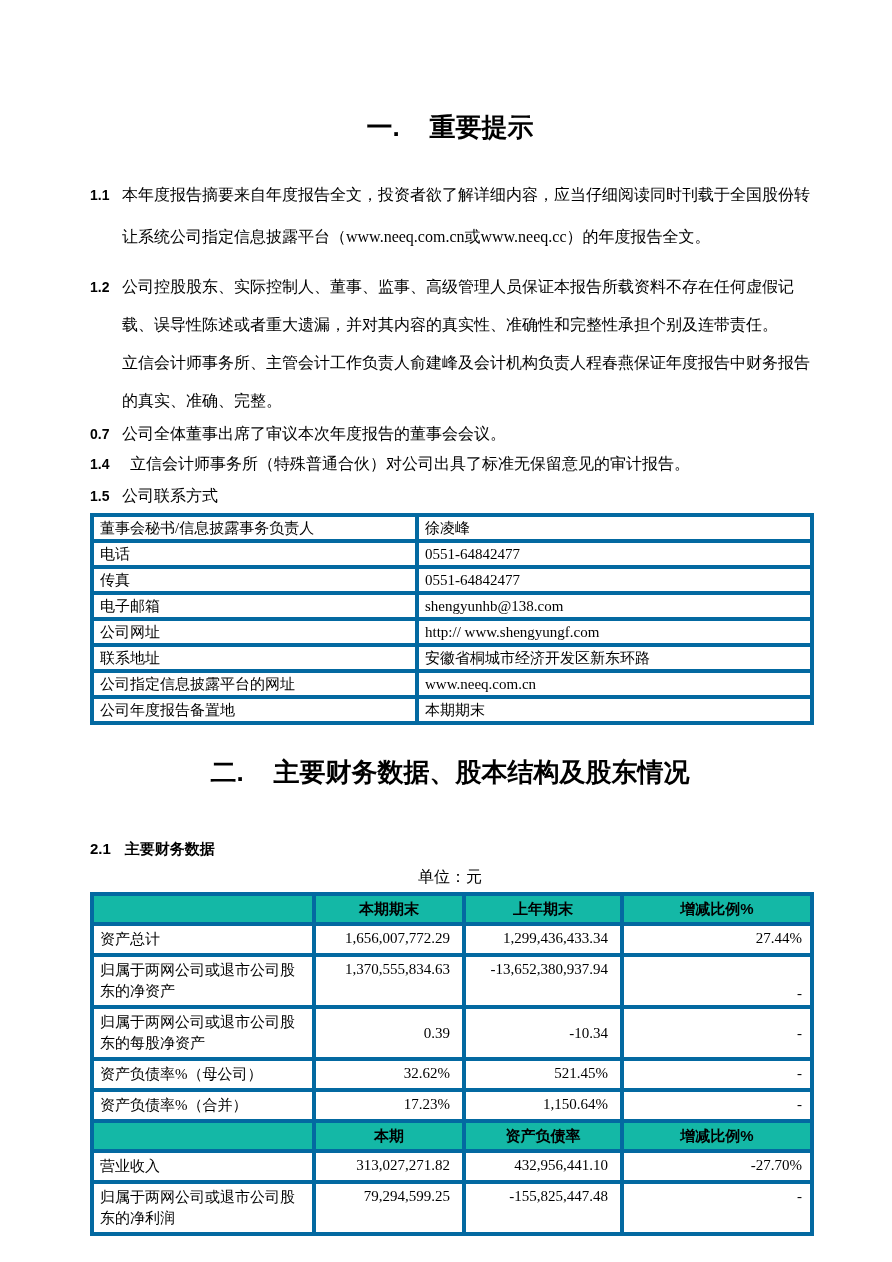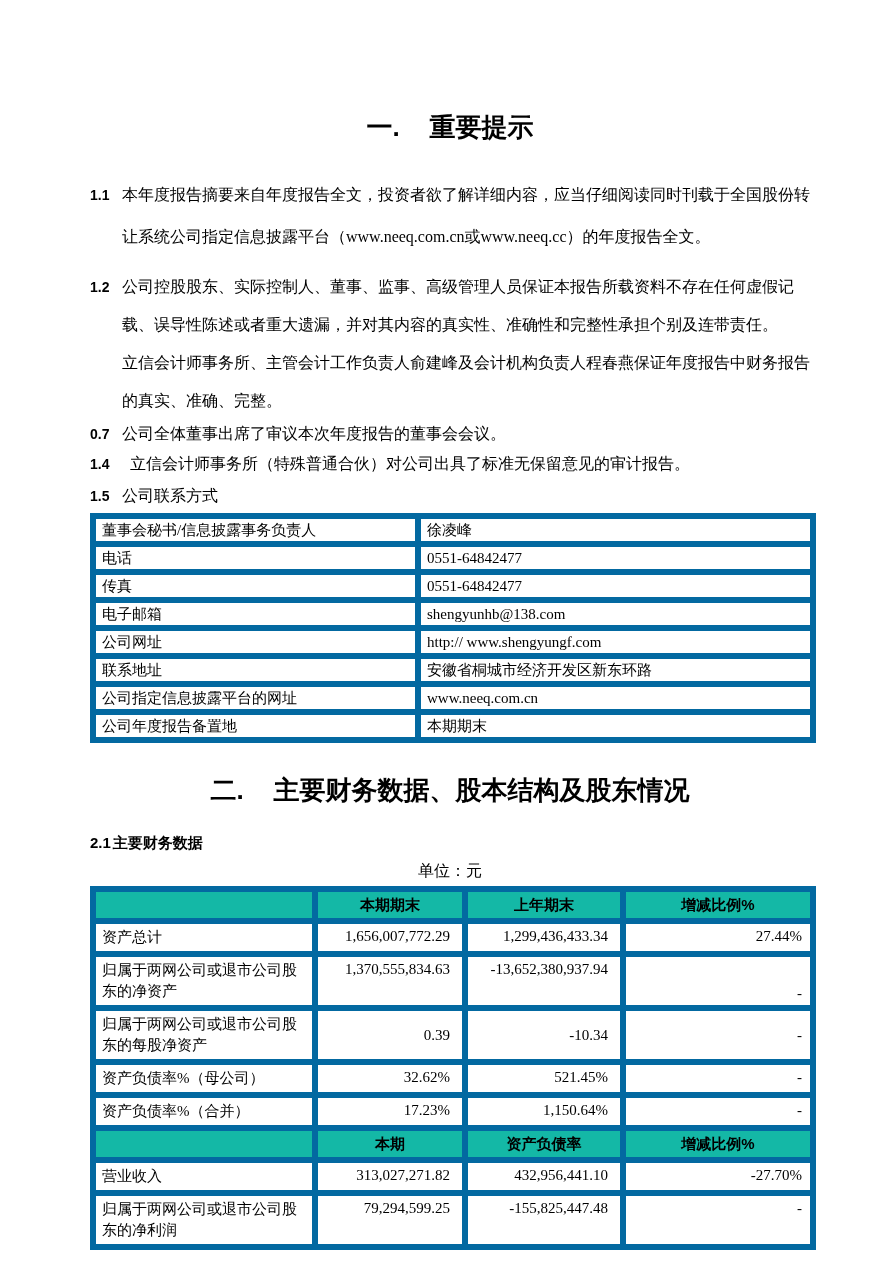--- a/index.html
+++ b/index.html
@@ -42,34 +42,34 @@
   .item-12 .ptext p { line-height:38px; }
   .item-12 .num { line-height:38px; }
   .item-12 .ptext p.indent-sub { text-indent:0; }
   .item-13 { margin-top:0; }
   .item-13 .ptext p, .item-13 .num { line-height:28px; }
   .item-14 .ptext p, .item-14 .num { line-height:32px; }
   .item-14 .num { flex-basis:40px; }
   .item-15 .ptext p, .item-15 .num { line-height:32px; }
   
   table { border-collapse:collapse; table-layout:fixed; width:720px; }
-  td, th { border:6px solid #0369a1; }
+  td, th { border:4px solid #0369a1; }
   .contact-table { margin-top:1px; }
   .contact-table td {
     height:24px; font-size:15px; line-height:18px;
     padding:2px 6px; vertical-align:middle;
   }
   .contact-table td.c-label { width:325px; }
   .contact-table td.c-value { width:395px; }
   
   .sub-heading {
-    margin-top:24px; line-height:20px;
+    margin-top:48px; line-height:20px;
     font-family:"Liberation Sans", sans-serif;
     font-weight:bold; font-size:15px;
-    display:flex; gap:2px;
+    display:flex; gap:14px;
   }
   .unit-label {
     margin-top:8px; line-height:20px;
     font-size:16px; text-align:center;
   }
   
   .fin-table { margin-top:5px; }
   .fin-table th {
     background:#14b8a6;
     font-family:"Liberation Sans", sans-serif;

